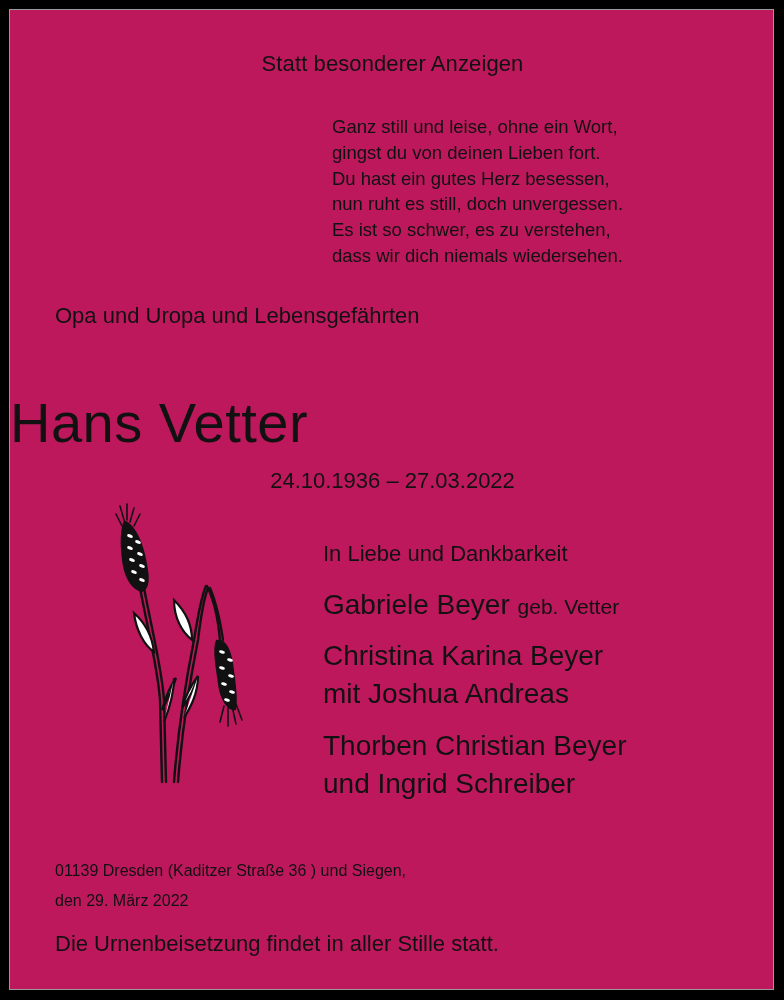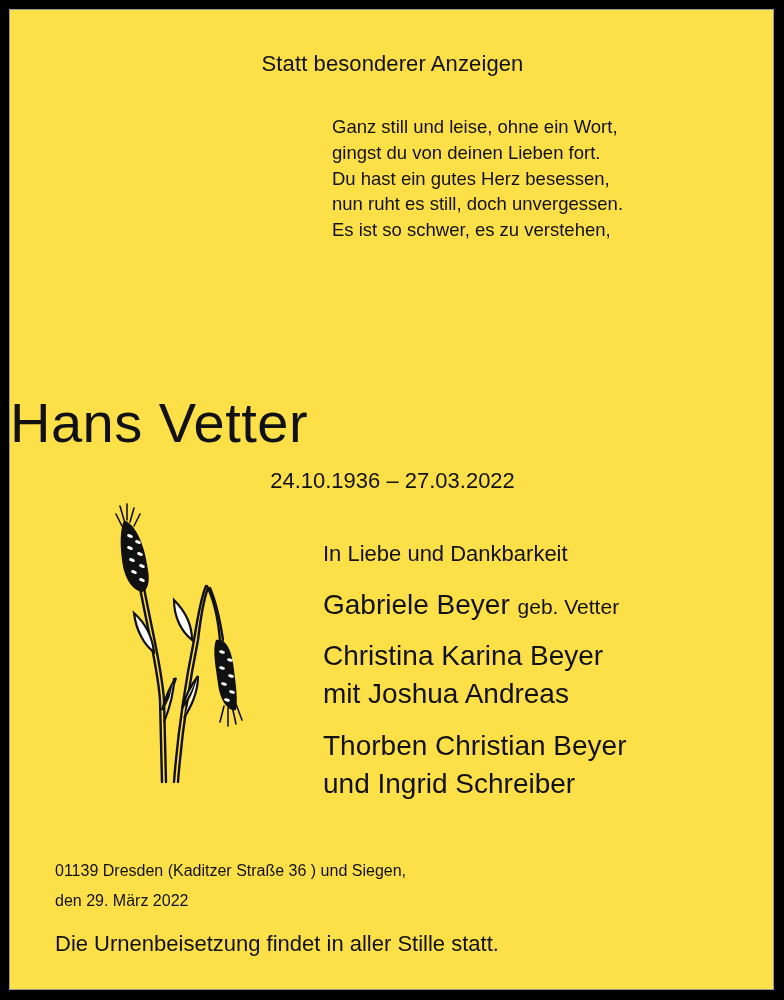--- a/index.html
+++ b/index.html
@@ -8,21 +8,21 @@
       background: #000000;
       position: relative;
       overflow: hidden;
       font-family: "Liberation Sans", "DejaVu Sans", sans-serif;
       color: #111111;
     }
     .page {
       position: absolute;
       left: 9px; top: 9px;
       width: 765px; height: 981px;
-      background: #fde047;
+      background: #be185d;
       border: 1px solid #9a9a9a;
       box-sizing: border-box;
     }
     .abs { position: absolute; white-space: nowrap; }
     .header {
       left: 0; width: 765px; top: 41px;
       text-align: center; font-size: 22px; letter-spacing: 0.1px;
     }
     .poem {
       left: 322px; top: 104px;
@@ -61,23 +61,25 @@
 <div class="page">
 
   <div class="abs header">Statt besonderer Anzeigen</div>
 
   <div class="abs poem">
     <div>Ganz still und leise, ohne ein Wort,</div>
     <div>gingst du von deinen Lieben fort.</div>
     <div>Du hast ein gutes Herz besessen,</div>
     <div>nun ruht es still, doch unvergessen.</div>
     <div>Es ist so schwer, es zu verstehen,</div>
+    <div>dass wir dich niemals wiedersehen.</div>
   </div>
 
   <div class="abs intro">
+    <div>Opa und Uropa und Lebensgefährten</div>
   </div>
 
   <div class="abs deceased">Hans Vetter</div>
 
   <div class="abs dates">24.10.1936 – 27.03.2022</div>
 
   <div class="abs wheat">
     <svg width="150" height="285" viewBox="0 0 150 285" xmlns="http://www.w3.org/2000/svg">
       <g fill="none" stroke="#111" stroke-width="2.4" stroke-linecap="round">
 

